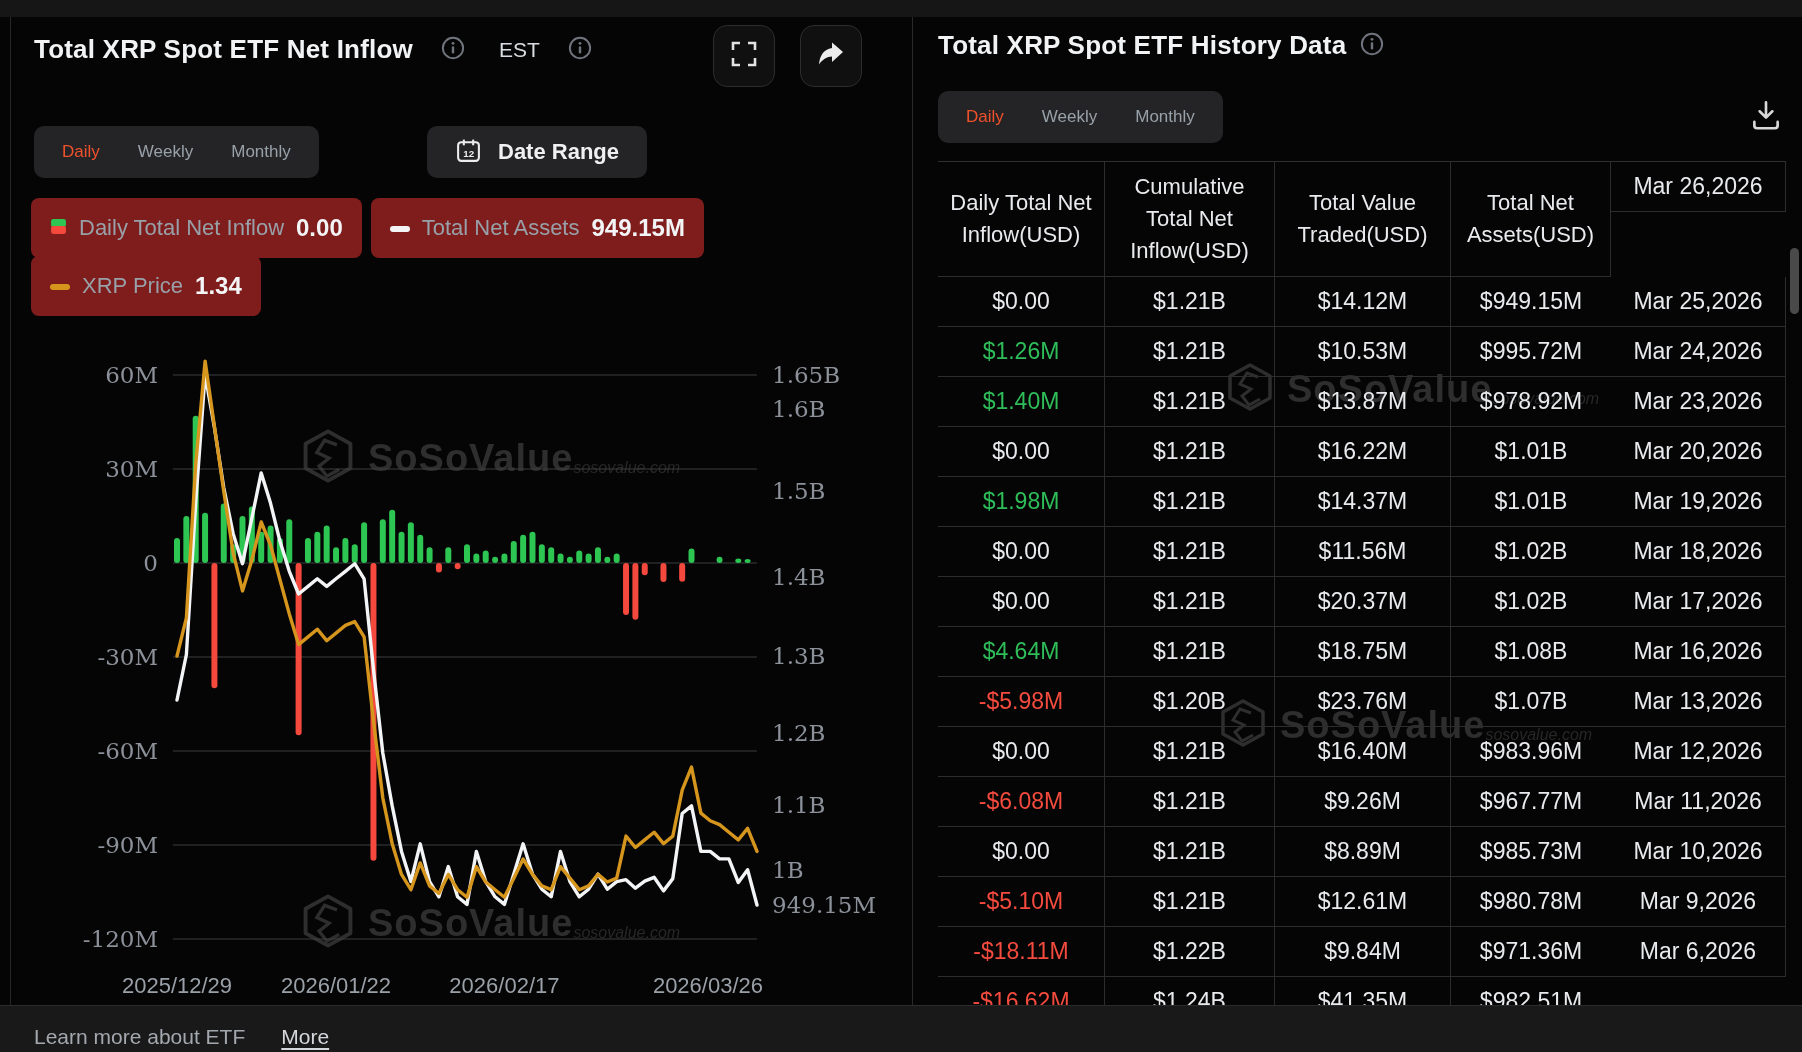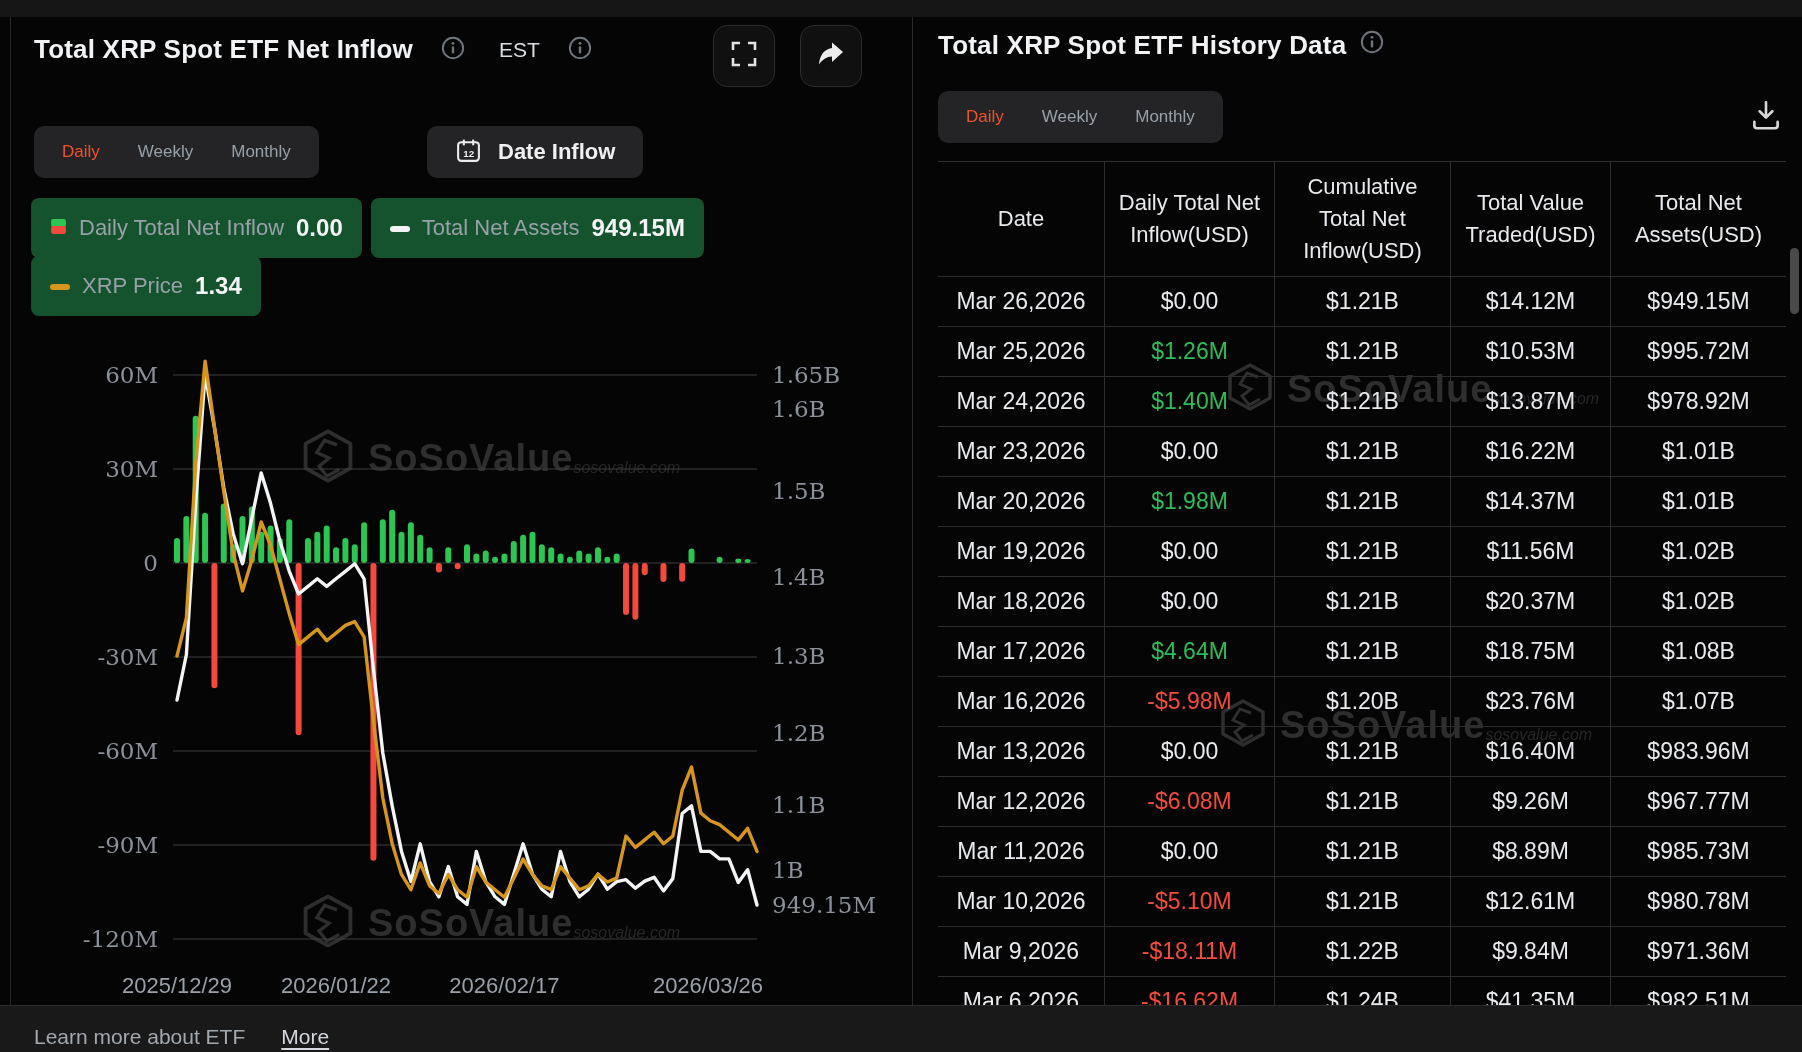--- a/index.html
+++ b/index.html
@@ -33,40 +33,40 @@
   .tab { color:#98a0a8; cursor:pointer; white-space:nowrap; }
   .tab.active { color:#f0512a; }
   #lp-tabs { left:34px; top:126px; }
   #date-range { left:427px; top:126px; gap:16px; cursor:pointer; }
   #date-range .dr-label { font-size:22px; font-weight:bold; color:#f0f0f0; }
 
   .legend-row { position:absolute; display:flex; gap:9px; }
   #legend-row1 { left:31px; top:198px; }
   #legend-row2 { left:31px; top:256px; }
   .legend-chip {
-    height:60px; background:#14532d; border-radius:8px; display:flex;
+    height:60px; background:#7f1d1d; border-radius:8px; display:flex;
     align-items:center; gap:12px; padding:0 19px; cursor:pointer;
   }
   .legend-label { font-size:22px; color:#98a0a8; white-space:nowrap; }
   .legend-value { font-size:24px; font-weight:bold; color:#f3f4f6; }
 
   #chart-svg { position:absolute; left:0; top:292px; }
 
   
   .wm { position:absolute; display:flex; align-items:center; gap:12px; color:#2c2c2c; pointer-events:none; }
   .wm-col { display:flex; flex-direction:row; align-items:flex-end; }
   .wm-name { font-size:38px; font-weight:800; letter-spacing:1px; color:#2e2e2e; line-height:1; }
   .wm-domain { font-size:16px; font-style:italic; color:#272727; margin-top:4px; }
   #wm-chart-1 { left:300px; top:428px; }
   #wm-chart-2 { left:300px; top:893px; }
   #wm-table-1 { left:1225px; top:362px; }
   #wm-table-2 { left:1218px; top:698px; }
 
   
-  .rp-title-row { position:absolute; left:938px; top:30px; display:flex; gap:14px; }
+  .rp-title-row { position:absolute; left:938px; top:30px; display:flex; align-items:center; gap:14px; }
   #rp-tabs { left:938px; top:91px; }
   #download-btn { position:absolute; left:1742px; top:94px; width:48px; height:46px; display:flex; align-items:center; justify-content:center; cursor:pointer; }
 
   .table-clip { position:absolute; left:938px; top:161px; width:848px; height:844px; overflow:hidden; }
   .tbl { display:grid; grid-template-columns:167px 170px 176px 160px 175px; border-top:1px solid #303030; }
   .th {
     height:115px; display:flex; align-items:center; justify-content:center; text-align:center;
     font-size:22px; color:#e8eaed; border-bottom:1px solid #2d2d2d; border-right:1px solid #2d2d2d;
     padding:0 8px; line-height:1.45;
   }
@@ -152,21 +152,21 @@
     <span class="tab">Monthly</span>
   </div>
 
 <div class="pill" id="date-range">
   <span><svg width="27" height="27" viewBox="0 0 26 26">
         <rect x="3" y="5" width="20" height="18" rx="3" stroke="#ececec" stroke-width="2" fill="none"></rect>
         <line x1="8.5" y1="2.5" x2="8.5" y2="8" stroke="#ececec" stroke-width="2"></line>
         <line x1="17.5" y1="2.5" x2="17.5" y2="8" stroke="#ececec" stroke-width="2"></line>
         <text x="13.2" y="19.5" font-size="9.5" font-weight="bold" fill="#ececec" text-anchor="middle" font-family="Liberation Sans, sans-serif">12</text>
       </svg></span>
-  <span class="dr-label">Date Inflow</span>
+  <span class="dr-label">Date Range</span>
 </div>
 
 <div class="legend-row" id="legend-row1">
   <div class="legend-chip">
     <span><svg width="17" height="17" viewBox="0 0 16 16">
           <rect x="1" y="1" width="14" height="7.5" rx="2" fill="#2dc653"></rect>
           <rect x="1" y="7.5" width="14" height="7.5" rx="2" fill="#f5493d"></rect>
         </svg></span>
     <span class="legend-label">Daily Total Net Inflow</span>
     <span class="legend-value">0.00</span>
@@ -316,21 +316,20 @@
 
 <div id="download-btn">
   <span><svg width="36" height="36" viewBox="0 0 34 34">
         <path d="M17 5 v14 M11 13.5 l6 6 6-6" stroke="#d8d8d8" stroke-width="2.5" fill="none" stroke-linecap="round" stroke-linejoin="round"></path>
         <path d="M6 23.5 v3.5 a2.5 2.5 0 0 0 2.5 2.5 h17 a2.5 2.5 0 0 0 2.5-2.5 v-3.5" stroke="#d8d8d8" stroke-width="2.5" fill="none" stroke-linecap="round"></path>
       </svg></span>
 </div>
 
 <div class="table-clip">
   <div class="tbl" id="history-table">
-      <div class="th">Date</div>
       <div class="th">Daily Total Net Inflow(USD)</div>
       <div class="th">Cumulative Total Net Inflow(USD)</div>
       <div class="th">Total Value Traded(USD)</div>
       <div class="th">Total Net Assets(USD)</div>
       <div class="td ">Mar 26,2026</div>
       <div class="td ">$0.00</div>
       <div class="td ">$1.21B</div>
       <div class="td ">$14.12M</div>
       <div class="td last-col last-col">$949.15M</div>
       <div class="td ">Mar 25,2026</div>

